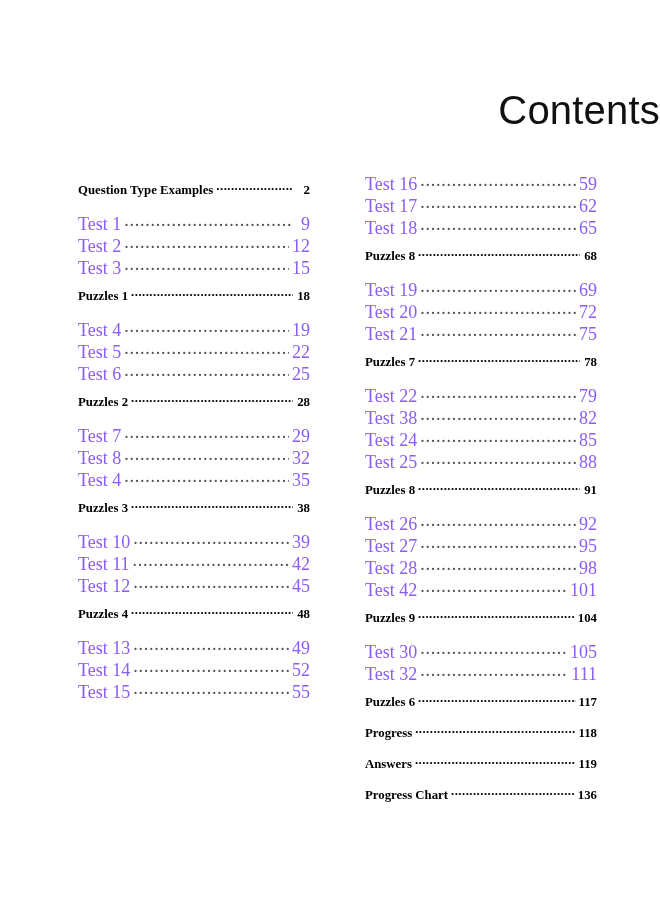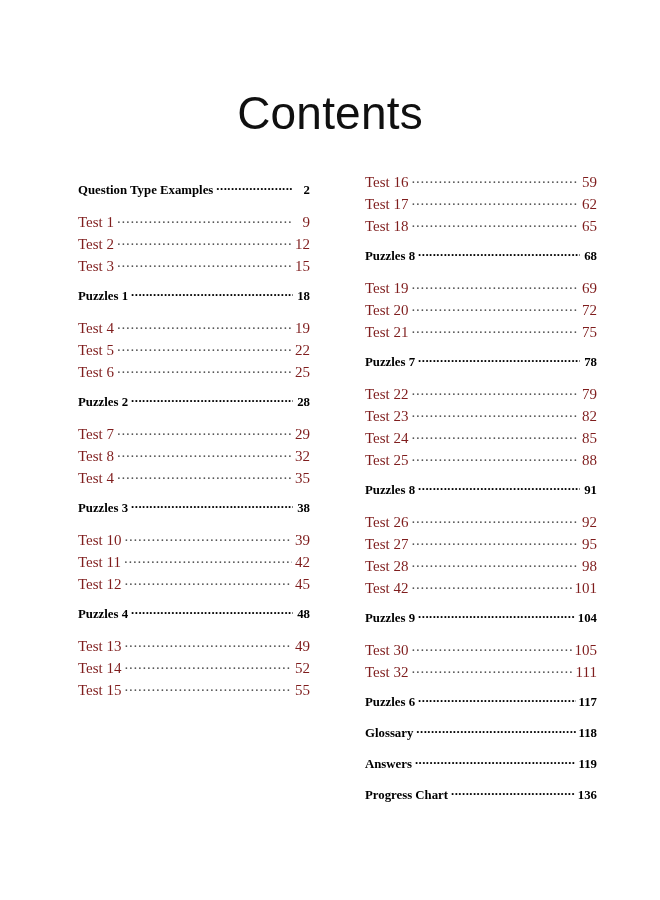--- a/index.html
+++ b/index.html
@@ -15,23 +15,23 @@
     overflow: hidden;
     font-family: "Liberation Serif", "DejaVu Serif", serif;
   }
 
   
   .toc-title {
     position: absolute;
     top: 90px;
     left: 0;
     width: 660px;
-    text-align: center;
+    text-align: right;
     font-family: "Liberation Sans", "DejaVu Sans", sans-serif;
-    font-size: 46px;
+    font-size: 40px;
     font-weight: 400;
     letter-spacing: 0.2px;
     color: #101010;
     line-height: 1;
   }
 
   
   .columns {
     position: absolute;
     top: 172px;
@@ -80,22 +80,22 @@
   .entry .page-num {
     flex: 0 0 auto;
     padding-left: 2px;
     text-align: right;
     min-width: 14px;
   }
 
   
   .entry.regular {
     font-weight: 400;
-    color: #7f1d1d;
-    font-size: 15px;
+    color: #8b5cf6;
+    font-size: 18px;
   }
   .entry.regular .leader::before { color: #535353; letter-spacing: 0.75px; }
 
   
   .entry.bold {
     font-weight: 700;
     color: #000000;
     font-size: 12.8px;
   }
   .entry.bold .leader::before { color: #000000; letter-spacing: 0.45px; }
@@ -254,21 +254,21 @@
           <span class="label">Puzzles 7</span>
           <span class="leader"></span>
           <span class="page-num">78</span>
         </div>
         <div class="entry regular">
           <span class="label">Test 22</span>
           <span class="leader"></span>
           <span class="page-num">79</span>
         </div>
         <div class="entry regular">
-          <span class="label">Test 23</span>
+          <span class="label">Test 38</span>
           <span class="leader"></span>
           <span class="page-num">82</span>
         </div>
         <div class="entry regular">
           <span class="label">Test 24</span>
           <span class="leader"></span>
           <span class="page-num">85</span>
         </div>
         <div class="entry regular">
           <span class="label">Test 25</span>
@@ -314,21 +314,21 @@
           <span class="label">Test 32</span>
           <span class="leader"></span>
           <span class="page-num">111</span>
         </div>
         <div class="entry bold gap-before gap-after">
           <span class="label">Puzzles 6</span>
           <span class="leader"></span>
           <span class="page-num">117</span>
         </div>
         <div class="entry bold gap-before gap-after">
-          <span class="label">Glossary</span>
+          <span class="label">Progress</span>
           <span class="leader"></span>
           <span class="page-num">118</span>
         </div>
         <div class="entry bold gap-before gap-after">
           <span class="label">Answers</span>
           <span class="leader"></span>
           <span class="page-num">119</span>
         </div>
         <div class="entry bold gap-before">
           <span class="label">Progress Chart</span>

